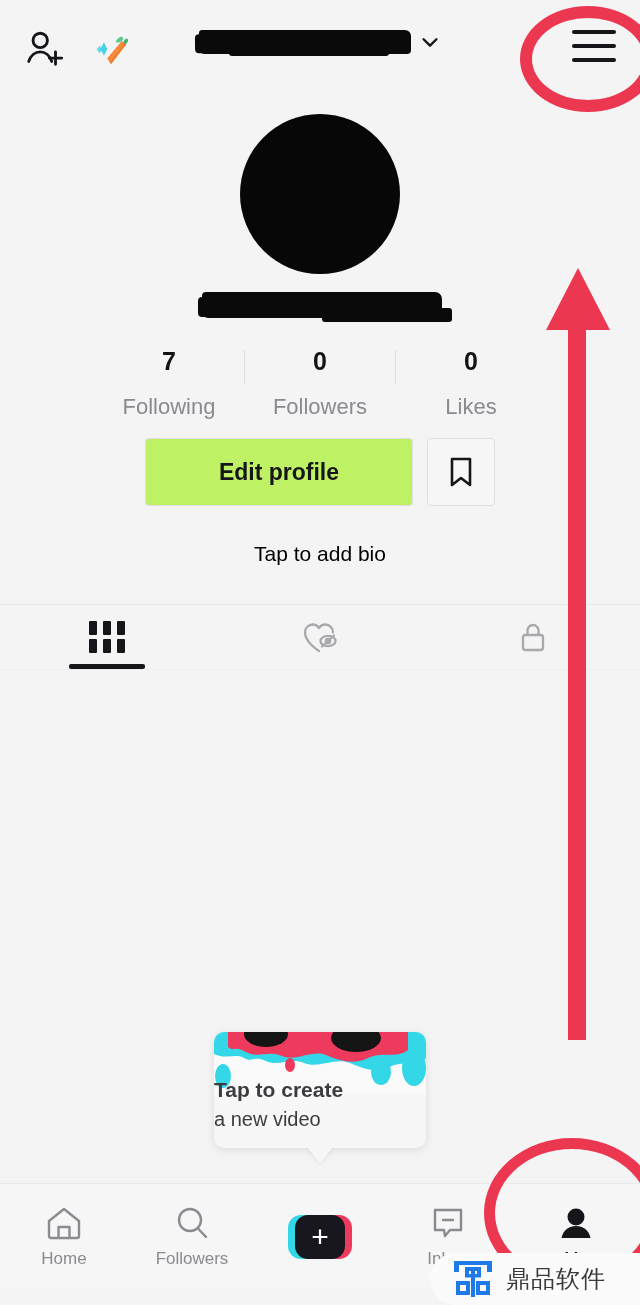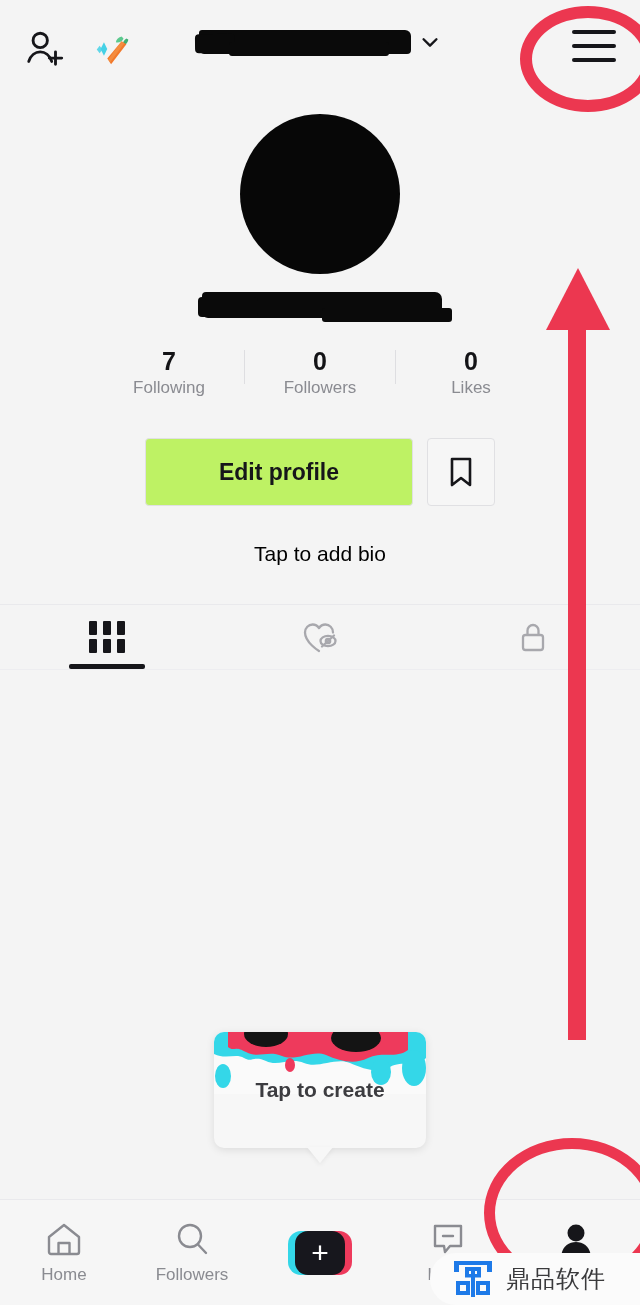--- a/index.html
+++ b/index.html
@@ -67,21 +67,21 @@
     content: ""; position: absolute; left: 120px; top: 16px;
     width: 130px; height: 14px; background: #0a0a0a; border-radius: 3px;
   }
 
   .stats {
     position: absolute; top: 346px; left: 0; width: 640px;
     display: flex; align-items: flex-start; justify-content: center;
   }
   .stat { width: 150px; text-align: center; }
   .stat-num { font-size: 25px; font-weight: bold; color: #131316; line-height: 30px; }
-  .stat-label { font-size: 17px; color: #8a8b91; margin-top: 2px; }
+  .stat-label { font-size: 22px; color: #8a8b91; margin-top: 18px; }
   .stat-div { width: 1px; height: 34px; background: #dedee1; margin-top: 4px; }
 
   .actions {
     position: absolute; top: 438px; left: 0; width: 640px;
     display: flex; justify-content: center; gap: 14px;
   }
   .btn-edit {
     width: 268px; height: 68px;
     border: 1px solid #e0e0e3; border-radius: 4px;
     background: #bef264;
@@ -117,34 +117,34 @@
 
   
   .tooltip {
     position: absolute; left: 214px; top: 1032px;
     width: 212px; height: 116px;
     background: #f7f7f7; border-radius: 10px;
     overflow: hidden;
     box-shadow: 0 2px 8px rgba(0,0,0,.10);
   }
   .tooltip .splash { position: absolute; inset: 0 0 auto 0; height: 62px; }
-  .tooltip .tip-text { position: absolute; left: 0; right: 0; top: 44px; text-align: center; }
+  .tooltip .tip-text { position: absolute; left: 0; right: 0; top: 44px; }
   .tip-l1 { font-size: 21px; font-weight: bold; color: #3c3c40; line-height: 28px; }
   .tip-l2 { font-size: 20px; color: #3c3c40; line-height: 30px; }
   .tooltip-arrow {
     position: absolute; left: 320px; top: 1147px;
     width: 0; height: 0; transform: translateX(-50%);
     border-left: 13px solid transparent; border-right: 13px solid transparent;
     border-top: 16px solid #f7f7f7;
     filter: drop-shadow(0 2px 2px rgba(0,0,0,.06));
   }
 
   
   .bottomnav {
-    position: absolute; bottom: 0; left: 0; width: 640px; height: 106px;
+    position: absolute; bottom: 16px; left: 0; width: 640px; height: 106px;
     background: #f6f6f6; border-top: 1px solid #e9e9ec;
     display: flex; align-items: center;
   }
   .navitem { flex: 1; display: flex; flex-direction: column; align-items: center; gap: 7px; }
   .nav-label { font-size: 17px; color: #8a8b91; }
   .nav-label.active { color: #16161a; }
   .create-btn {
     position: relative; width: 64px; height: 44px;
     display: flex; align-items: center; justify-content: center;
   }
@@ -299,20 +299,21 @@
       <path d="M14 0h180v18c-12 9-26 1-40 8s-28 3-42-3-30 7-44 1-24 3-36-4-12 0-18-5z" fill="#ee3a5c"></path>
       <ellipse cx="52" cy="2" rx="22" ry="13" fill="#141414"></ellipse>
       <ellipse cx="142" cy="6" rx="25" ry="14" fill="#141414"></ellipse>
       <ellipse cx="9" cy="44" rx="8" ry="12" fill="#34d7e8"></ellipse>
       <ellipse cx="167" cy="40" rx="10" ry="13" fill="#34d7e8"></ellipse>
       <ellipse cx="76" cy="33" rx="5" ry="7" fill="#ee3a5c"></ellipse>
       <ellipse cx="200" cy="36" rx="12" ry="18" fill="#34d7e8"></ellipse>
     </svg>
     <div class="tip-text">
       <div class="tip-l1">Tap to create</div>
+      <div class="tip-l2">a new video</div>
     </div>
   </div>
   <div class="tooltip-arrow"></div>
 
   <div class="bottomnav">
     <div class="navitem">
       <svg width="40" height="38" viewBox="0 0 40 38" fill="none" stroke="#8a8b91" stroke-width="2.4" stroke-linejoin="round">
         <path d="M5 17 20 5l15 12v15a2 2 0 0 1-2 2H7a2 2 0 0 1-2-2z"></path>
         <path d="M14.5 34V23h11v11"></path>
       </svg>

